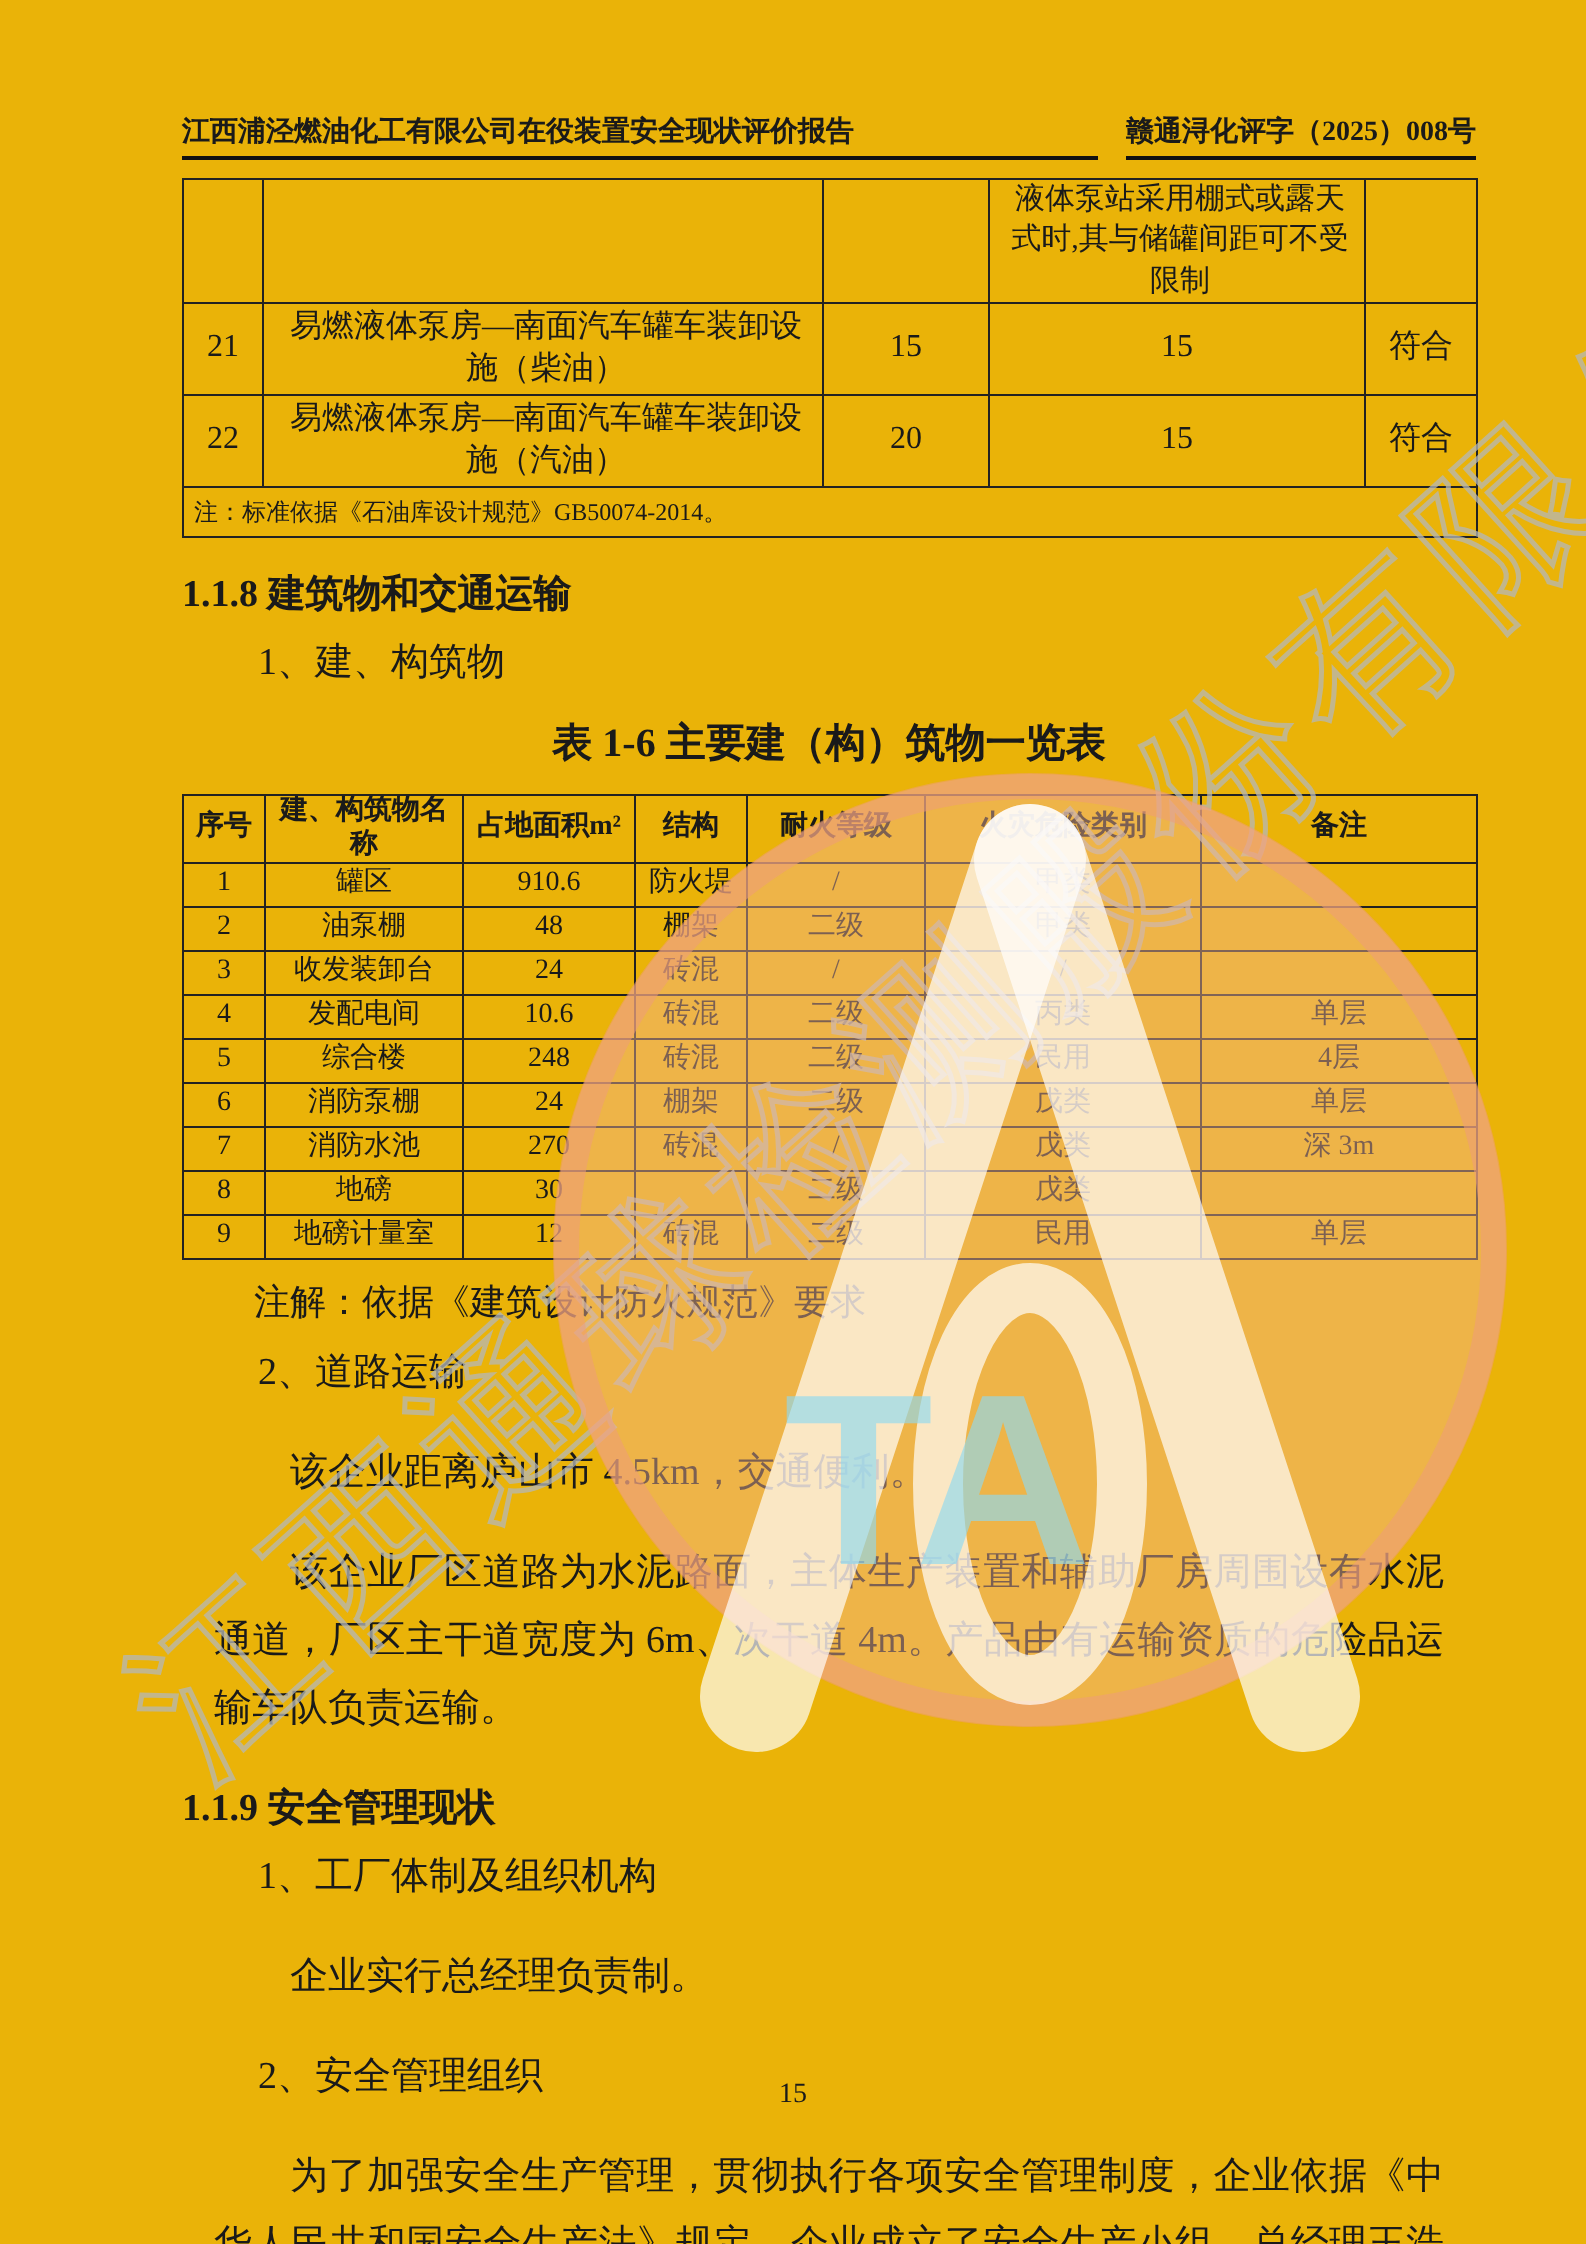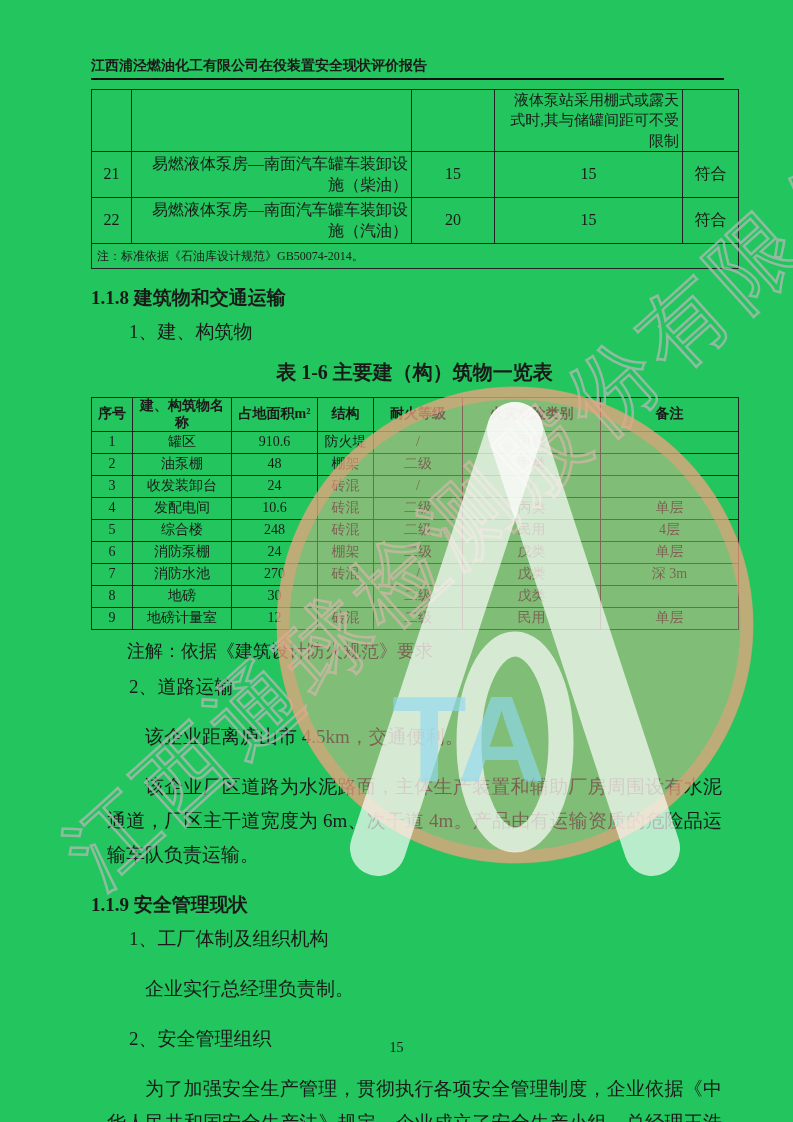--- a/index.html
+++ b/index.html
@@ -1,31 +1,31 @@
 <!DOCTYPE html>
 <html><head>
 <meta charset="utf-8">
 <style>
   html,body{margin:0;padding:0;background:#e8e8e8;}
   .page{
-    position:relative;width:793px;height:1122px;background:#22c55e;
+    position:relative;width:793px;height:1122px;background:#eab308;
     margin:0 auto;overflow:hidden;color:#1a1a1a;
     font-family:"Liberation Serif","DejaVu Serif",serif;
   }
   .content{position:absolute;left:91px;top:0;width:647px;}
   
   .doc-header{display:flex;align-items:flex-end;margin-top:57px;font-size:14px;font-weight:bold;}
   .doc-header .h-left{flex:1;border-bottom:2px solid #111;padding-bottom:3px;margin-right:14px;}
   .doc-header .h-right{border-bottom:2px solid #111;padding-bottom:3px;white-space:nowrap;}
   
   table{border-collapse:collapse;width:647px;table-layout:fixed;}
   td,th{border:1.5px solid #222;padding:0 3px;text-align:center;vertical-align:middle;
         overflow:hidden;}
   .top-table{margin-top:9px;font-size:16px;line-height:1.35;}
-  .top-table .name-cell{text-align:right;padding-left:6px;}
+  .top-table .name-cell{text-align:center;padding-left:6px;}
   .top-table .cont-row td{height:52px;}
   .top-table .data-row td{height:45px;}
   .top-table .note-cell{text-align:left;height:24px;font-size:12px;padding-left:5px;}
   .bld-table{font-size:14px;line-height:1.2;border-radius:27px;}
   .bld-table th{font-weight:bold;height:22px;}
   .bld-table td{height:21px;}
   
   .h-section{font-size:19px;font-weight:bold;line-height:34px;margin:0;margin-top:12px;}
   .p-sub{font-size:19px;line-height:34px;margin:0;text-indent:2em;}
   .p-body{font-size:19px;line-height:34px;margin:16px;text-indent:2em;text-align:justify;}
@@ -38,20 +38,21 @@
 </style>
 </head>
 <body>
 
 <div class="page">
 
   <div class="content under-layer">
 
     <div class="doc-header">
       <span class="h-left">江西浦泾燃油化工有限公司在役装置安全现状评价报告</span>
+      <span class="h-right">赣通浔化评字（2025）008号</span>
     </div>
 
     <table class="top-table">
       <colgroup>
           <col style="width:40px">
           <col style="width:280px">
           <col style="width:83px">
           <col style="width:188px">
           <col style="width:56px">
         </colgroup>

